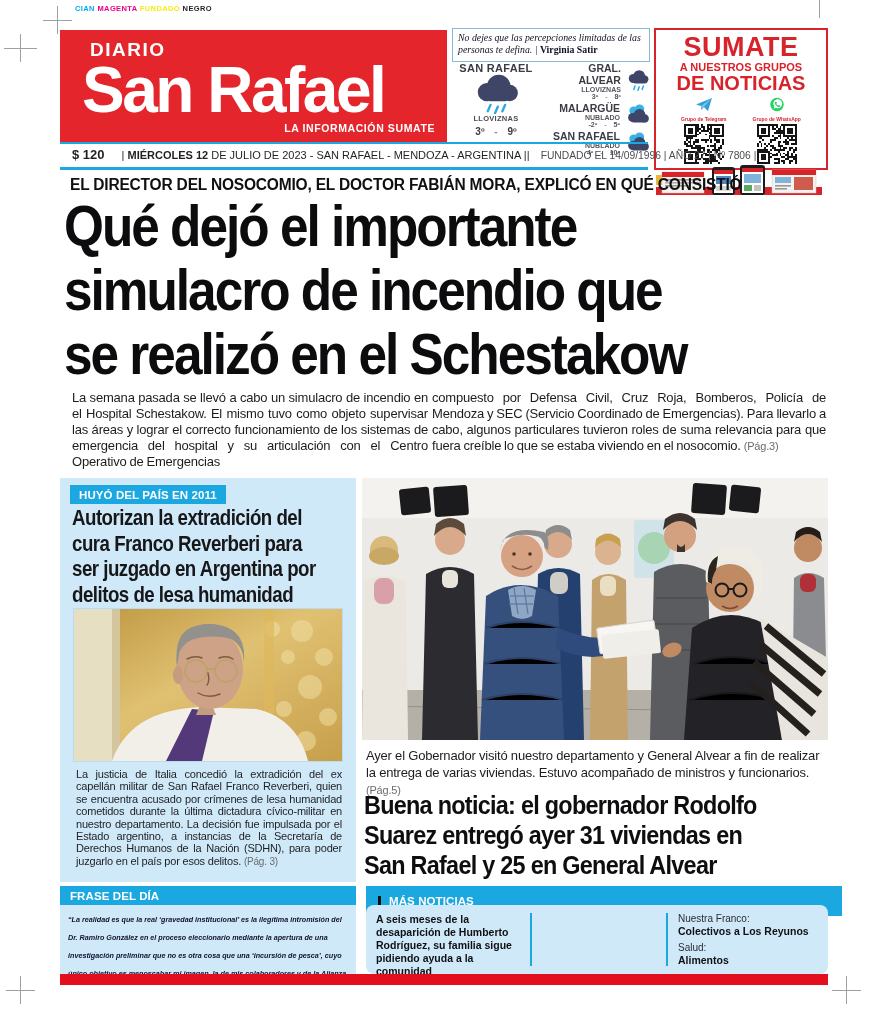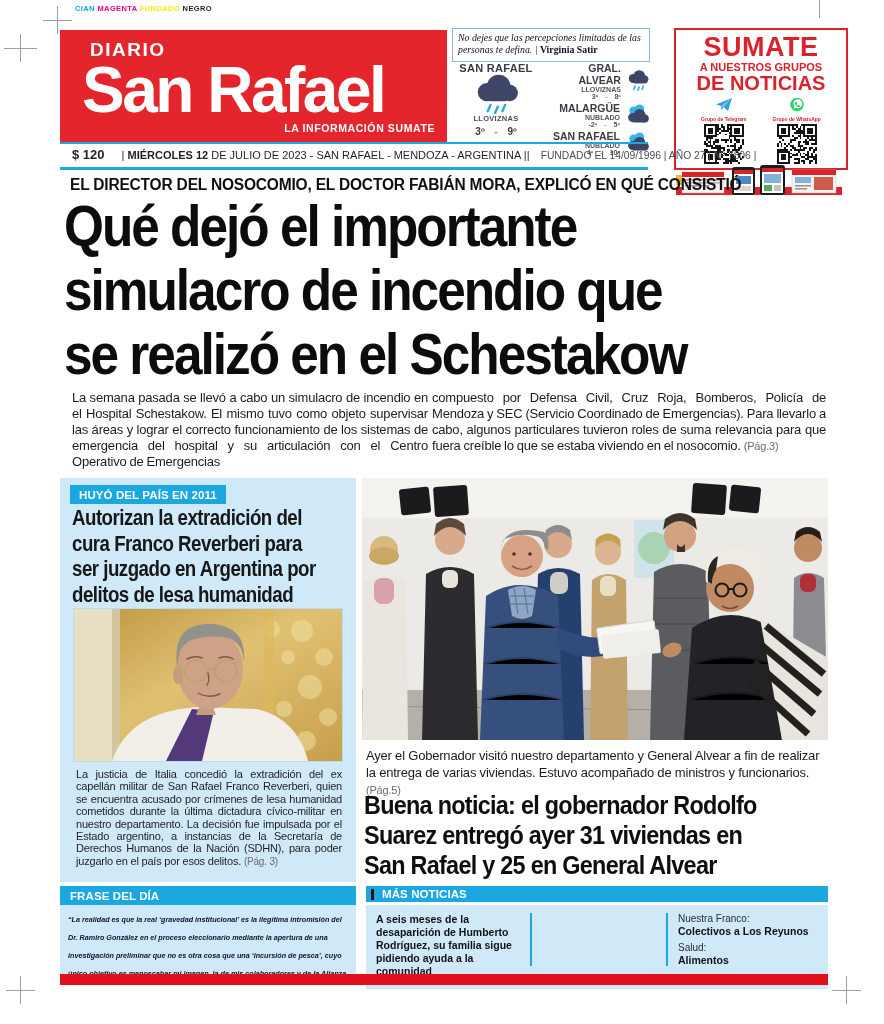--- a/index.html
+++ b/index.html
@@ -21,21 +21,21 @@
   .qbox b{font-style:normal;font-weight:bold;}
   .wname{font-size:11px;font-weight:bold;color:#3b3b46;letter-spacing:.3px;}
   .wcond{font-size:7.5px;font-weight:bold;color:#4a4a55;letter-spacing:.3px;}
   .wtemp{font-size:10px;font-weight:bold;color:#3b3b46;}
   .wrow{display:flex;align-items:center;justify-content:flex-end;gap:4px;}
   .wrt{text-align:right;}
   .wsmname{font-size:10.5px;font-weight:bold;color:#3b3b46;}
   .wsmcond{font-size:7px;font-weight:bold;color:#55555f;}
   .wsmtemp{font-size:7px;font-weight:bold;color:#55555f;}
   
-  .promo{border:2px solid #d8232a;background:#fff;text-align:center;margin-left:20px;}
+  .promo{border:2px solid #d8232a;background:#fff;text-align:center;}
   .promo-t1{color:#d8232a;font-size:27px;font-weight:bold;letter-spacing:.5px;line-height:28px;}
   .promo-t2{color:#d8232a;font-size:11px;font-weight:bold;line-height:12px;}
   .promo-t3{color:#d8232a;font-size:20px;font-weight:bold;line-height:21px;}
   .promo-lbl{color:#d8232a;font-size:5px;font-weight:bold;}
   .qr{display:grid;grid-template-rows:repeat(21,1fr);grid-template-columns:repeat(21,1fr);width:40px;height:40px;background:#fff;}
   .qr i{background:#141414;}
   
   .dl{font-size:11px;color:#231f20;white-space:nowrap;}
   .dl .price{font-size:13px;font-weight:bold;margin-right:14px;}
   .dl .db{font-weight:bold;}
@@ -921,25 +921,25 @@
 
 <div class="abs cyanbar" style="left:60px;top:886px;width:296px;height:19px;padding:0;">
   <span style="margin-left:10px;">FRASE DEL DÍA</span>
 </div>
 <div class="abs panel" style="left:60px;top:905px;width:296px;height:69px;overflow:hidden;">
   <p style="margin:3px 8px;">
     <span class="frase-q">“La realidad es que la real ‘gravedad institucional’ es la ilegítima intromisión del Dr. Ramiro González en el proceso eleccionario mediante la apertura de una investigación preliminar que no es otra cosa que una ‘incursión de pesca’, cuyo único objetivo es menoscabar mi imagen, la de mis colaboradores y de la Alianza La Libertad Avanza”</span>
   </p>
 </div>
 
-<div class="abs cyanbar" style="left:366px;top:886px;width:462px;height:16px;padding:0;">
+<div class="abs cyanbar" style="left:366px;top:886px;width:462px;height:16px;padding:7px;">
   <span class="tick"></span>
   <span>MÁS NOTICIAS</span>
 </div>
-<div class="abs panel" style="left:366px;top:905px;width:462px;height:84px;">
+<div class="abs panel" style="left:366px;top:905px;width:462px;height:69px;border-radius:8px;">
   <div class="abs mn-bold" style="left:10px;top:8px;width:146px;">A seis meses de la desaparición de Humberto Rodríguez, su familia sigue pidiendo ayuda a la comunidad</div>
   <div class="abs vdiv" style="left:164px;top:8px;height:53px;"></div>
   <div class="abs vdiv" style="left:300px;top:8px;height:53px;"></div>
   <div class="abs" style="left:312px;top:8px;width:144px;">
     <div class="mn-lbl">Nuestra Franco:</div>
     <div class="mn-bold">Colectivos a Los Reyunos</div>
     <div class="mn-lbl" style="margin-top:4px;">Salud:</div>
     <div class="mn-bold">Alimentos</div>
   </div>
 </div>

